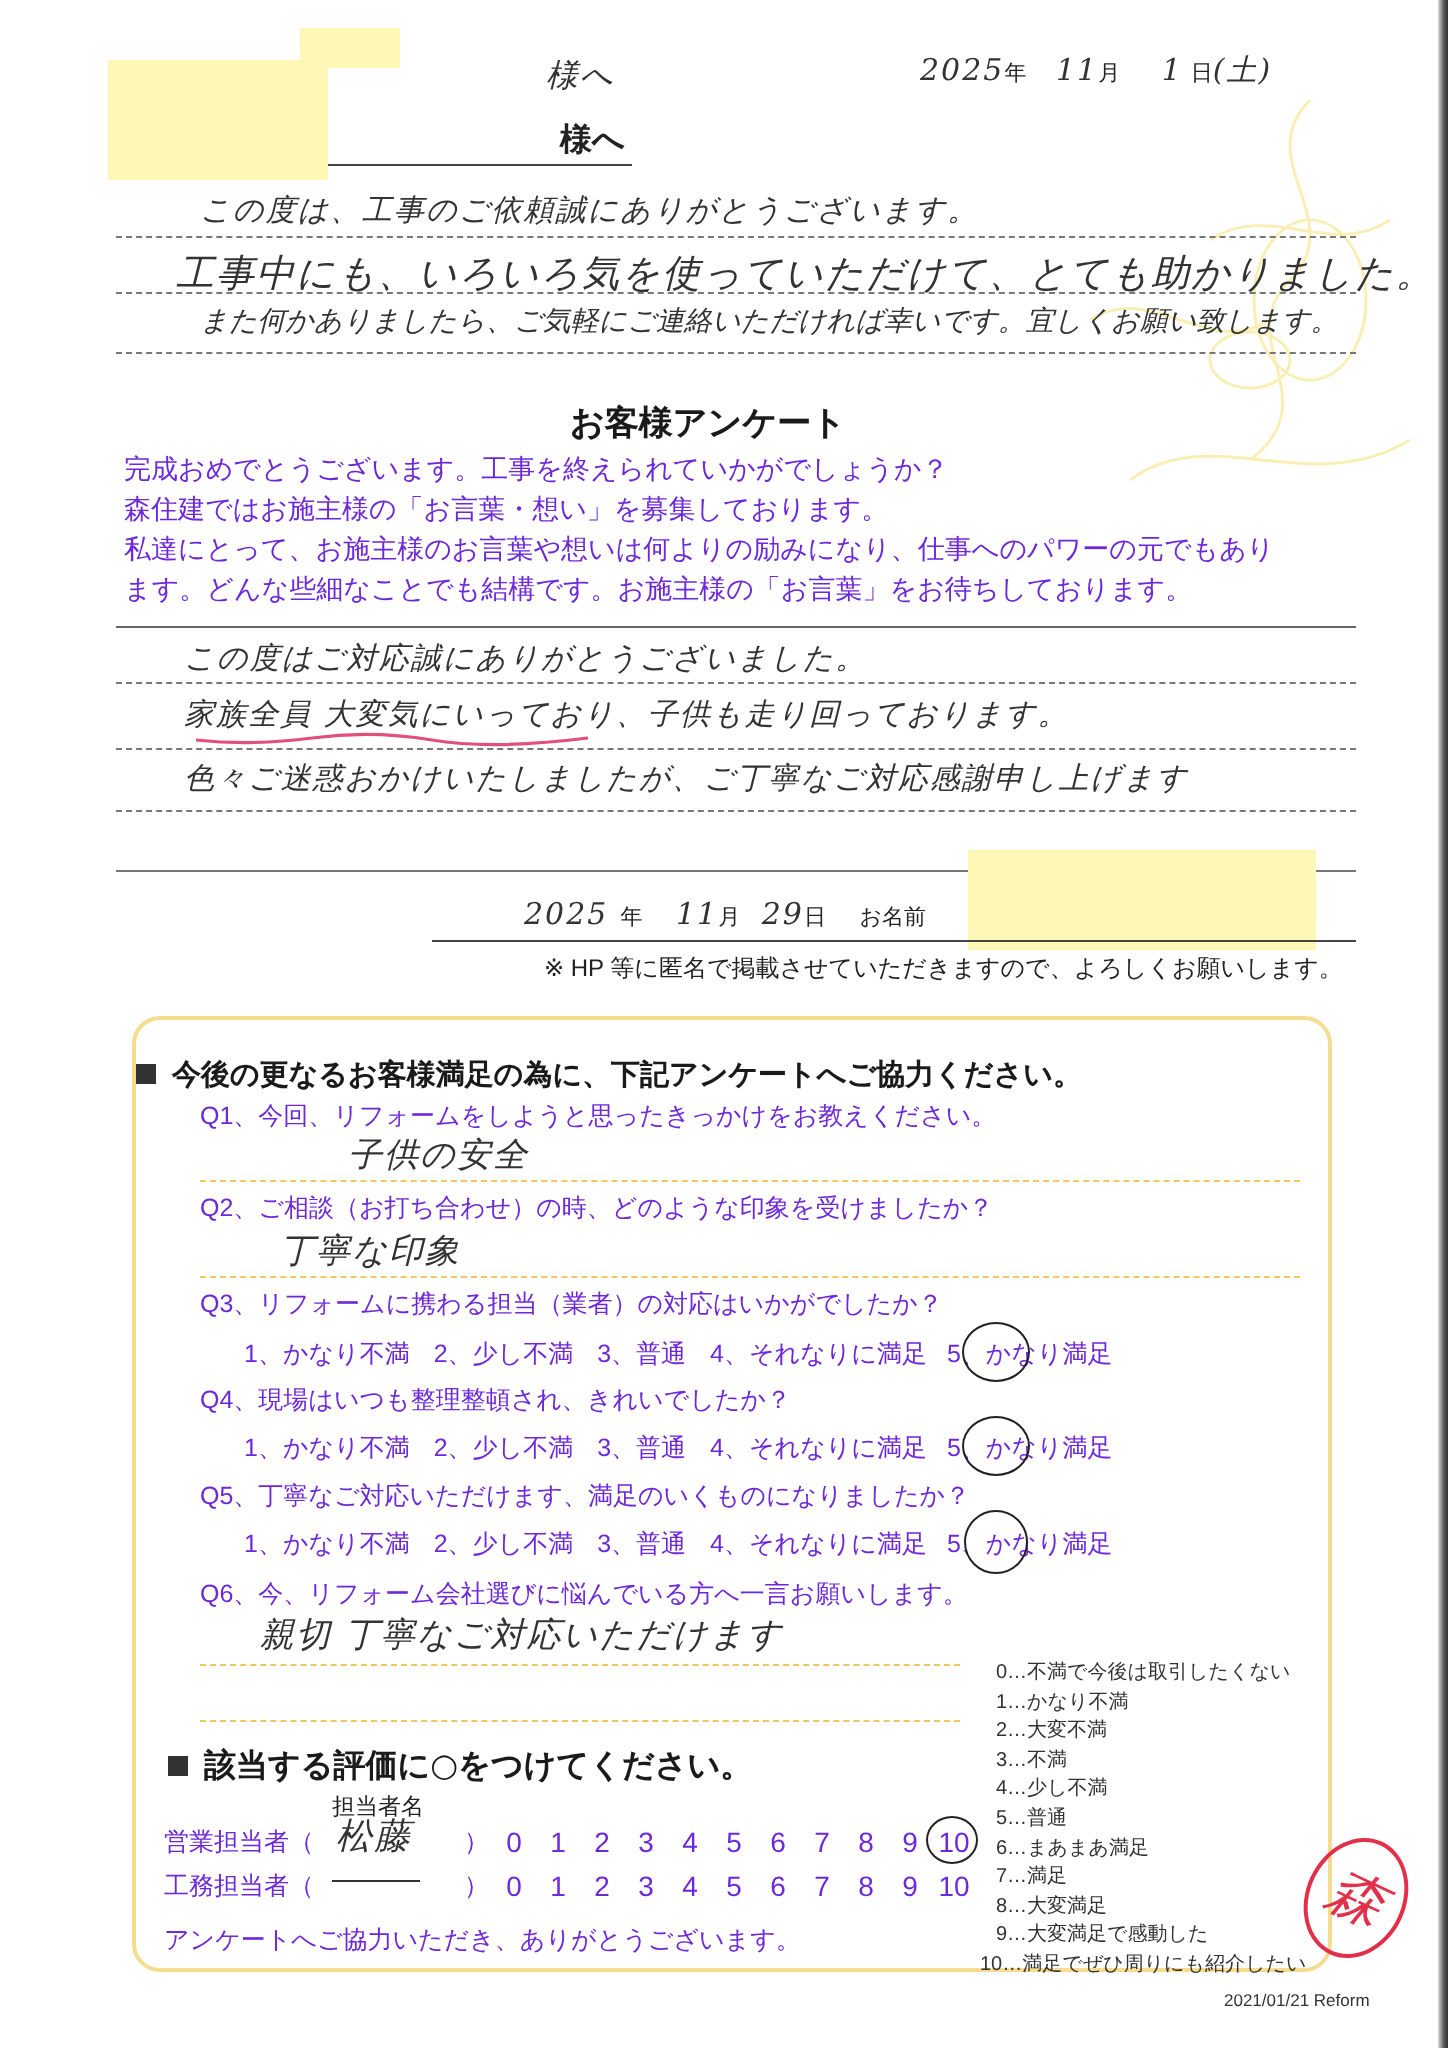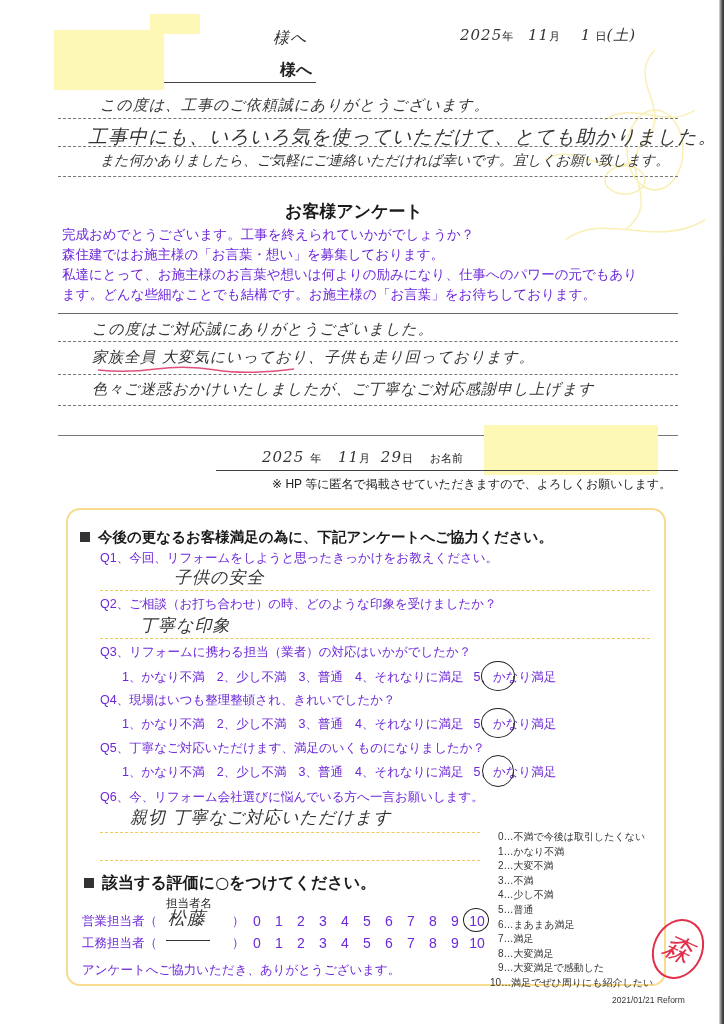--- a/index.html
+++ b/index.html
@@ -81,21 +81,21 @@
   <span class="hand" style="margin-left:12px;">11</span><span style="font-size:11px;">月</span>
   <span class="hand" style="margin-left:6px;">29</span><span style="font-size:11px;">日</span>
   <span style="font-size:11px;margin-left:12px;">お名前</span>
 </div>
 <div class="redact" style="left:484px;top:425px;width:174px;height:50px;"></div>
 <div class="solid-line" style="left:216px;top:470px;width:462px;"></div>
 <div class="abs print-sm" style="left:272px;top:476px;">※ HP 等に匿名で掲載させていただきますので、よろしくお願いします。</div>
 
 <div class="survey-box"></div>
 
-<div class="abs bold-title" style="left:80px;top:528px;font-size:14.5px;white-space:nowrap;">
+<div class="abs bold-title" style="left:68px;top:528px;font-size:14.5px;white-space:nowrap;">
   <span class="sq"></span><span>今後の更なるお客様満足の為に、下記アンケートへご協力ください。</span>
 </div>
 
 <div class="abs print" style="left:100px;top:550px;font-size:12.5px;text-align:center;">Q1、今回、リフォームをしようと思ったきっかけをお教えください。</div>
 <div class="abs hand" style="left:132px;top:566px;font-size:17px;margin-left:42px;">子供の安全</div>
 <div class="gold-dash" style="left:100px;top:590px;width:550px;"></div>
 
 <div class="abs print" style="left:100px;top:596px;font-size:12.5px;">Q2、ご相談（お打ち合わせ）の時、どのような印象を受けましたか？</div>
 <div class="abs hand" style="left:140px;top:614px;font-size:17px;">丁寧な印象</div>
 <div class="gold-dash" style="left:100px;top:638px;width:550px;"></div>

